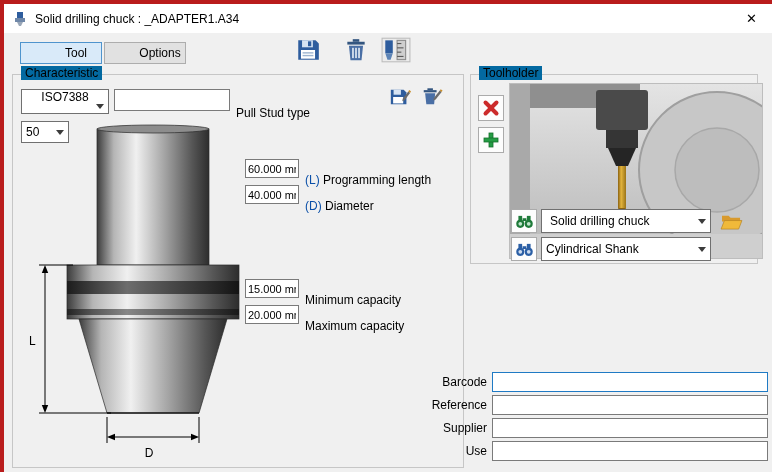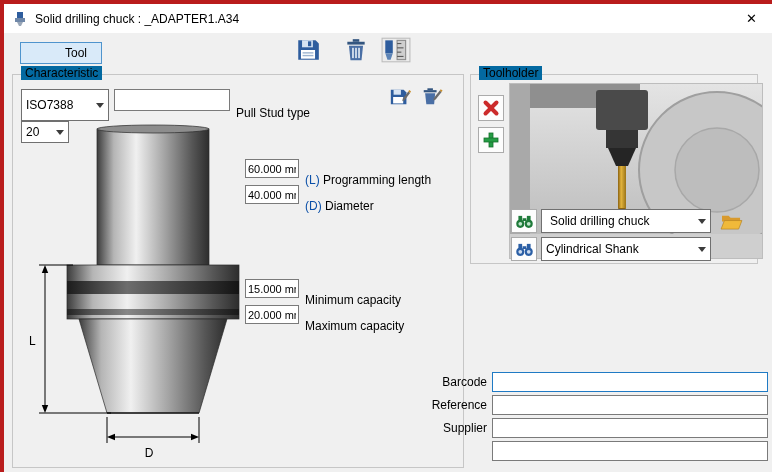--- a/index.html
+++ b/index.html
@@ -50,20 +50,21 @@
         <rect x="5" y="1" width="6" height="6" fill="#2e5d9e"></rect>
         <rect x="3" y="7" width="10" height="4" fill="#6f87a8"></rect>
         <polygon points="5,11 11,11 9,15 7,15" fill="#9aa7b8"></polygon>
       </svg>
     </span>
     <span class="title-text">Solid drilling chuck : _ADAPTER1.A34</span>
     <span class="close-btn">✕</span>
   </div>
 
   <div class="tabbtn active">Tool</div>
+  <div class="tabbtn inactive">Options</div>
 
   <span class="tb-icon" style="left:291px;">
     <svg viewBox="0 0 24 24">
       <path d="M3 3h16l3 3v15H3z" fill="#2e5d9e"></path>
       <rect x="6.5" y="3" width="10" height="6.5" fill="#d7e4f3"></rect>
       <rect x="12" y="4" width="3" height="4.5" fill="#2e5d9e"></rect>
       <rect x="5.5" y="12" width="13" height="8" fill="#ffffff"></rect>
       <rect x="7" y="14" width="10" height="1.3" fill="#9db4d0"></rect>
       <rect x="7" y="16.5" width="10" height="1.3" fill="#9db4d0"></rect>
     </svg>
@@ -89,21 +90,21 @@
       <line x1="15" y1="6" x2="19" y2="6" stroke="#555" stroke-width="1"></line>
       <line x1="15" y1="10" x2="21" y2="10" stroke="#555" stroke-width="1"></line>
       <line x1="15" y1="14" x2="19" y2="14" stroke="#555" stroke-width="1"></line>
       <line x1="15" y1="18" x2="21" y2="18" stroke="#555" stroke-width="1"></line>
     </svg>
   </span>
 
   <div class="groupbox" style="left:8px;top:70px;width:452px;height:394px;">
     <span class="legend">Characteristic</span>
 
-    <div class="fselect" style="left:8px;top:14px;width:88px;height:32px;">
+    <div class="fselect" style="left:8px;top:14px;width:88px;height:25px;flex-direction:column;">
       <span>ISO7388</span>
       <span class="arrow"></span>
     </div>
 
     <input class="textbox" style="left: 101px; top: 14px; width: 116px; height: 22px;" value="">
     <span class="fieldlabel" style="left:223px;top:17px;">Pull Stud type</span>
 
     <span class="icon-plain" style="left:374px;top:10px;width:26px;height:24px;">
       <svg viewBox="0 0 24 24" width="22" height="22">
         <path d="M2 4h14l3 3v13H2z" fill="#2e5d9e"></path>
@@ -117,21 +118,21 @@
       <svg viewBox="0 0 24 24" width="22" height="22">
         <rect x="7" y="2.5" width="6" height="2" fill="#33557f"></rect>
         <rect x="3" y="4.5" width="14" height="2.4" fill="#33557f"></rect>
         <path d="M4.5 8h11l-1.2 12H5.8z" fill="#4a6fa5"></path>
         <polygon points="14,13 20.5,5 22.5,6.5 16,14.8 13.5,15.8" fill="#6b6b6b"></polygon>
         <polygon points="20.5,5 22.5,6.5 23.5,4.9 21.5,3.5" fill="#c88f2e"></polygon>
       </svg>
     </span>
 
     <div class="fselect" style="left:8px;top:46px;width:48px;height:22px;">
-      <span>20</span>
+      <span>50</span>
       <span class="arrow"></span>
     </div>
 
     <svg class="tool-svg" style="left:6px;top:48px;" width="240" height="340" viewBox="0 0 240 340">
       <defs>
         <linearGradient id="metalH" x1="0" y1="0" x2="1" y2="0">
           <stop offset="0" stop-color="#3c3c3c"></stop>
           <stop offset="0.15" stop-color="#b5b5b5"></stop>
           <stop offset="0.35" stop-color="#f0f0f0"></stop>
           <stop offset="0.6" stop-color="#a5a5a5"></stop>
@@ -274,15 +275,16 @@
 
   <span class="form-label" style="left:383px;top:368px;width:100px;">Barcode</span>
   <input class="textbox focused" style="left: 488px; top: 368px; width: 276px; height: 20px;" value="">
 
   <span class="form-label" style="left:383px;top:391px;width:100px;">Reference</span>
   <input class="textbox" style="left: 488px; top: 391px; width: 276px; height: 20px;" value="">
 
   <span class="form-label" style="left:383px;top:414px;width:100px;">Supplier</span>
   <input class="textbox" style="left: 488px; top: 414px; width: 276px; height: 20px;" value="">
 
+  <span class="form-label" style="left:383px;top:437px;width:100px;">Use</span>
   <input class="textbox" style="left: 488px; top: 437px; width: 276px; height: 20px;" value="">
 
 </div>
 
 </body></html>

